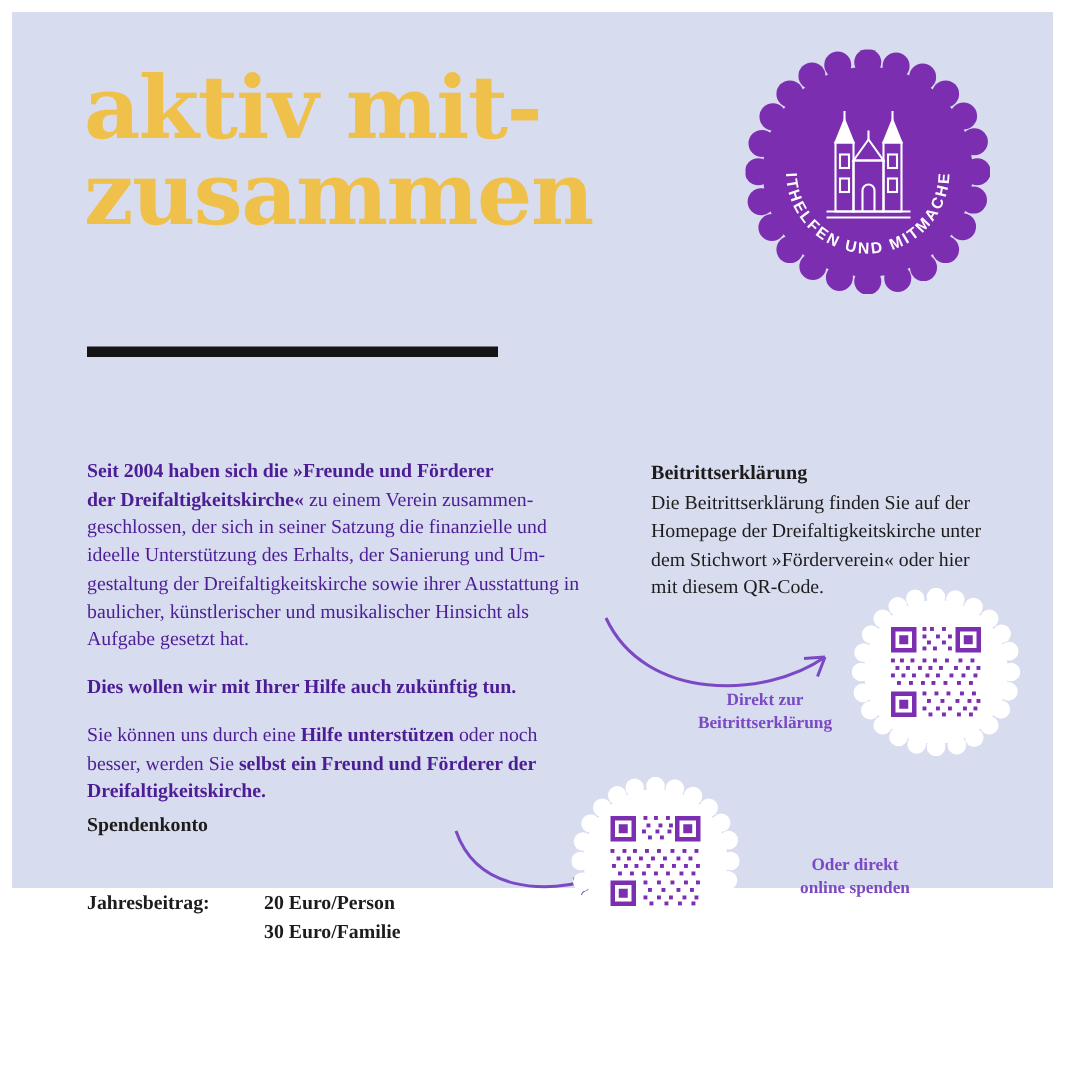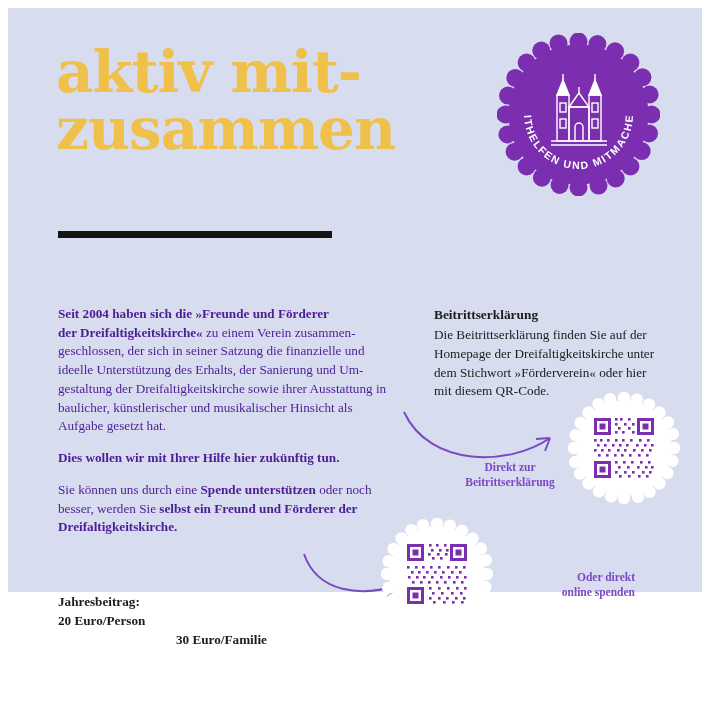--- a/index.html
+++ b/index.html
@@ -130,21 +130,20 @@
     left: 58px;
     top: 592px;
     width: 340px;
     color: #1c1c1c;
     font-size: 13.2px;
     font-weight: bold;
     line-height: 1.45;
   }
   .jahres .row {
     display: flex;
-    flex-direction: column;
   }
   .jahres .k { width: 118px; }
   .jahres .row2 { padding-left: 118px; font-family: Liberation Serif, serif; }
 
   
   .qr-badge {
     position: absolute;
   }
   .qr-badge svg { display: block; }
 
@@ -162,21 +161,21 @@
   .cap-top {
     left: 455px;
     top: 460px;
     width: 110px;
     text-align: center;
   }
   .cap-bottom {
     left: 505px;
     top: 570px;
     width: 130px;
-    text-align: right;
+    text-align: center;
   }
 
   .arrow {
     position: absolute;
   }
   .arrow svg { display: block; }
   .arrow-top { left: 400px; top: 404px; }
   .arrow-bottom { left: 300px; top: 548px; }
 </style>
 </head>
@@ -260,25 +259,26 @@
 
         <text class="seal-text">
           <textPath href="#sealArcBottom" startOffset="50%" text-anchor="middle">MITHELFEN UND MITMACHEN</textPath>
         </text>
       </g>
     </svg>
   </div>
 
   <div class="col-left">
     <p><span class="b">Seit 2004 haben sich die »Freunde und Förderer</span><br><span class="b">der Dreifaltigkeitskirche«</span><span> zu einem Verein zusammen­geschlossen, der sich in seiner Satzung die finanzielle und ideelle Unterstützung des Erhalts, der Sanierung und Um­gestaltung der Dreifaltigkeitskirche sowie ihrer Ausstattung in baulicher, künstlerischer und musikalischer Hinsicht als Aufgabe gesetzt hat.</span></p>
-    <p class="b">Dies wollen wir mit Ihrer Hilfe hier zukünftig tun.</p>
-    <p><span>Sie können uns durch eine </span><span class="b">Spende unterstützen</span><span> oder noch besser, werden Sie </span><span class="b">selbst ein Freund und Förderer der Dreifaltigkeitskirche.</span></p>
+    <p class="b">Dies wollen wir mit Ihrer Hilfe auch zukünftig tun.</p>
+    <p><span>Sie können uns durch eine </span><span class="b">Hilfe unterstützen</span><span> oder noch besser, werden Sie </span><span class="b">selbst ein Freund und Förderer der Dreifaltigkeitskirche.</span></p>
   </div>
 
   <div class="spendenkonto">
+    <div class="label">Spendenkonto</div>
   </div>
 
   <div class="jahres">
     <div class="row">
       <span class="k">Jahresbeitrag:</span>
       <span>20 Euro/Person</span>
     </div>
     <div class="row2">
       <span>30 Euro/Familie</span>
     </div>

